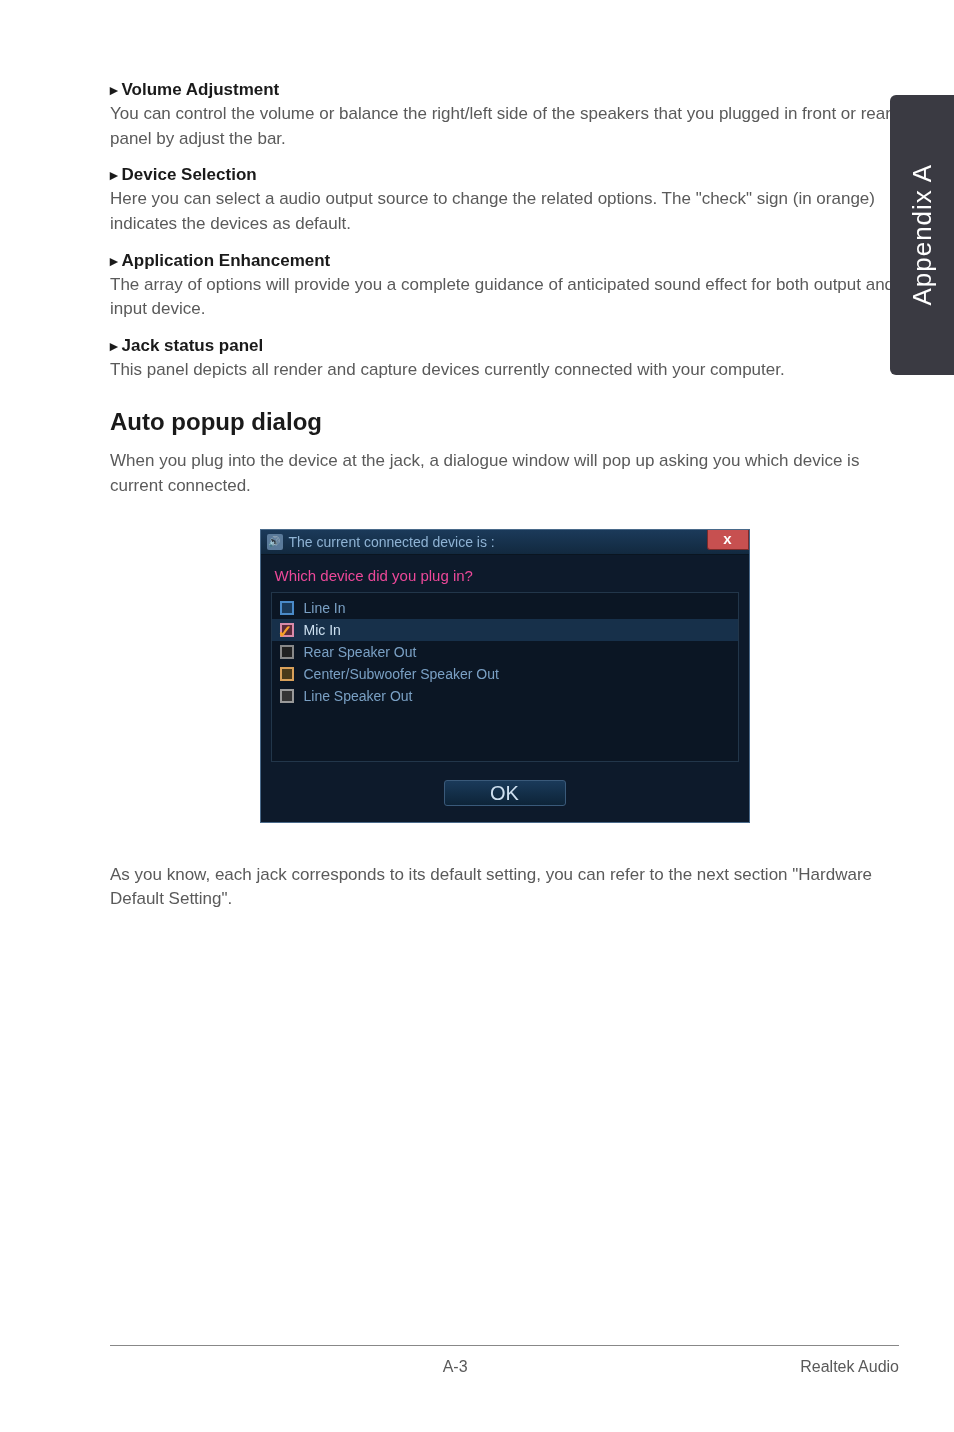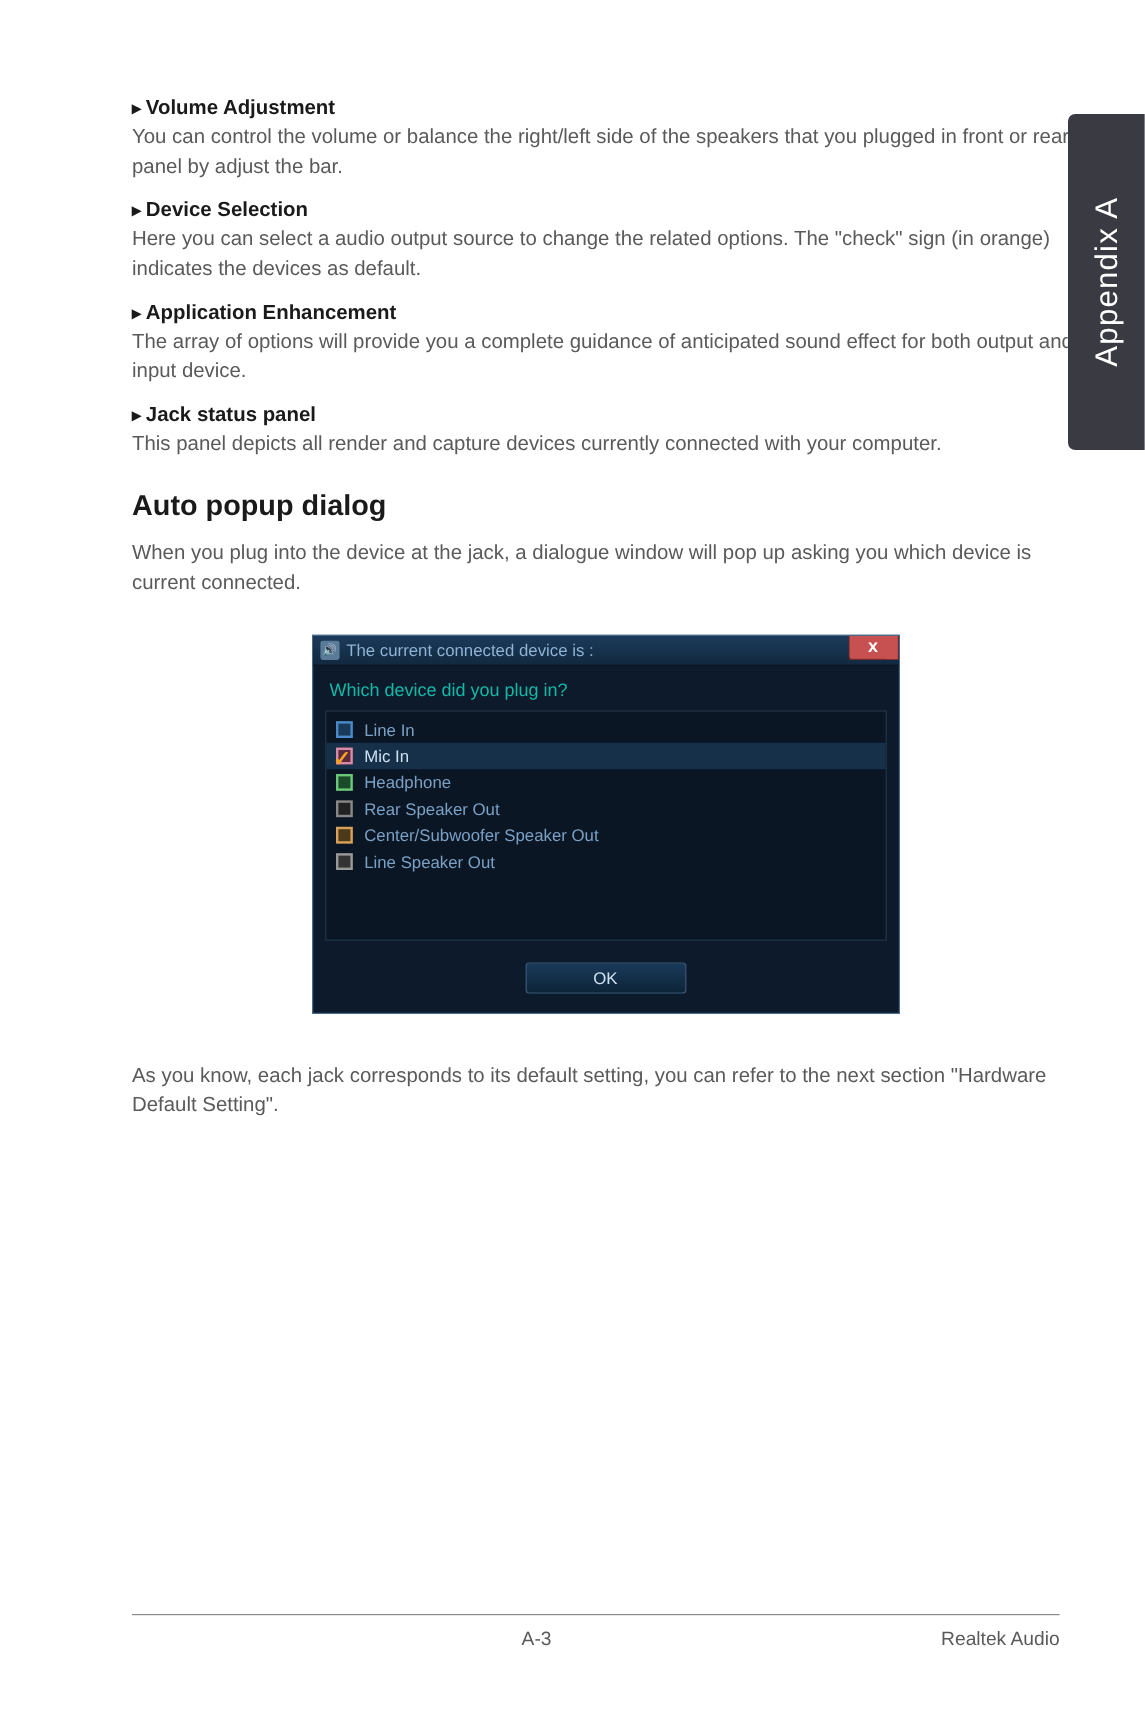--- a/index.html
+++ b/index.html
@@ -96,21 +96,21 @@
     text-align: center;
     line-height: 18px;
     font-weight: bold;
     font-size: 15px;
     border-bottom-left-radius: 3px;
     border: 1px solid #7a2a2a;
     border-top: none;
   }
   .dialog-question {
     padding: 12px 14px 8px 14px;
-    color: #14b8a6;
+    color: #ec4899;
     font-size: 15px;
   }
   .dev-list {
     background: #0b1624;
     margin: 0 10px 18px 10px;
     border: 1px solid #22364a;
     padding: 4px 0;
   }
   .dev-item {
     display: flex;
@@ -147,35 +147,35 @@
     font-size: 18px;
     font-weight: bold;
   }
   .dev-list-spacer { height: 50px; }
   .dialog-footer {
     display: flex;
     justify-content: center;
     padding: 0 0 16px 0;
   }
   .ok-btn {
-    width: 134px;
+    width: 122px;
     height: 26px;
     background: linear-gradient(#1a3a5a, #0d2438);
     border: 1px solid #3a5a7a;
     border-radius: 3px;
     color: #cfe0f0;
     text-align: center;
     line-height: 24px;
-    font-size: 14px;
+    font-size: 20px;
   }
   .footer {
     position: absolute;
     bottom: 56px;
     left: 110px;
-    right: 71px;
+    right: 55px;
     border-top: 1px solid #888;
     padding-top: 12px;
     display: flex;
     justify-content: space-between;
     font-size: 16px;
     color: #5a5a5a;
   }
   .footer .pg { flex: 1; text-align: center; }
 </style>
 </head>
@@ -224,24 +224,20 @@
           <span>Line In</span>
         </div>
         <div class="dev-item selected">
           <span class="jack-icon">
             <span class="jack-square jack-pink"></span>
             <span class="check-mark">✓</span>
           </span>
           <span>Mic In</span>
         </div>
         <div class="dev-item">
-          <span class="jack-icon"><span class="jack-square jack-green"></span></span>
-          <span>Headphone</span>
-        </div>
-        <div class="dev-item">
           <span class="jack-icon"><span class="jack-square jack-black"></span></span>
           <span>Rear Speaker Out</span>
         </div>
         <div class="dev-item">
           <span class="jack-icon"><span class="jack-square jack-orange"></span></span>
           <span>Center/Subwoofer Speaker Out</span>
         </div>
         <div class="dev-item">
           <span class="jack-icon"><span class="jack-square jack-grey"></span></span>
           <span>Line Speaker Out</span>

